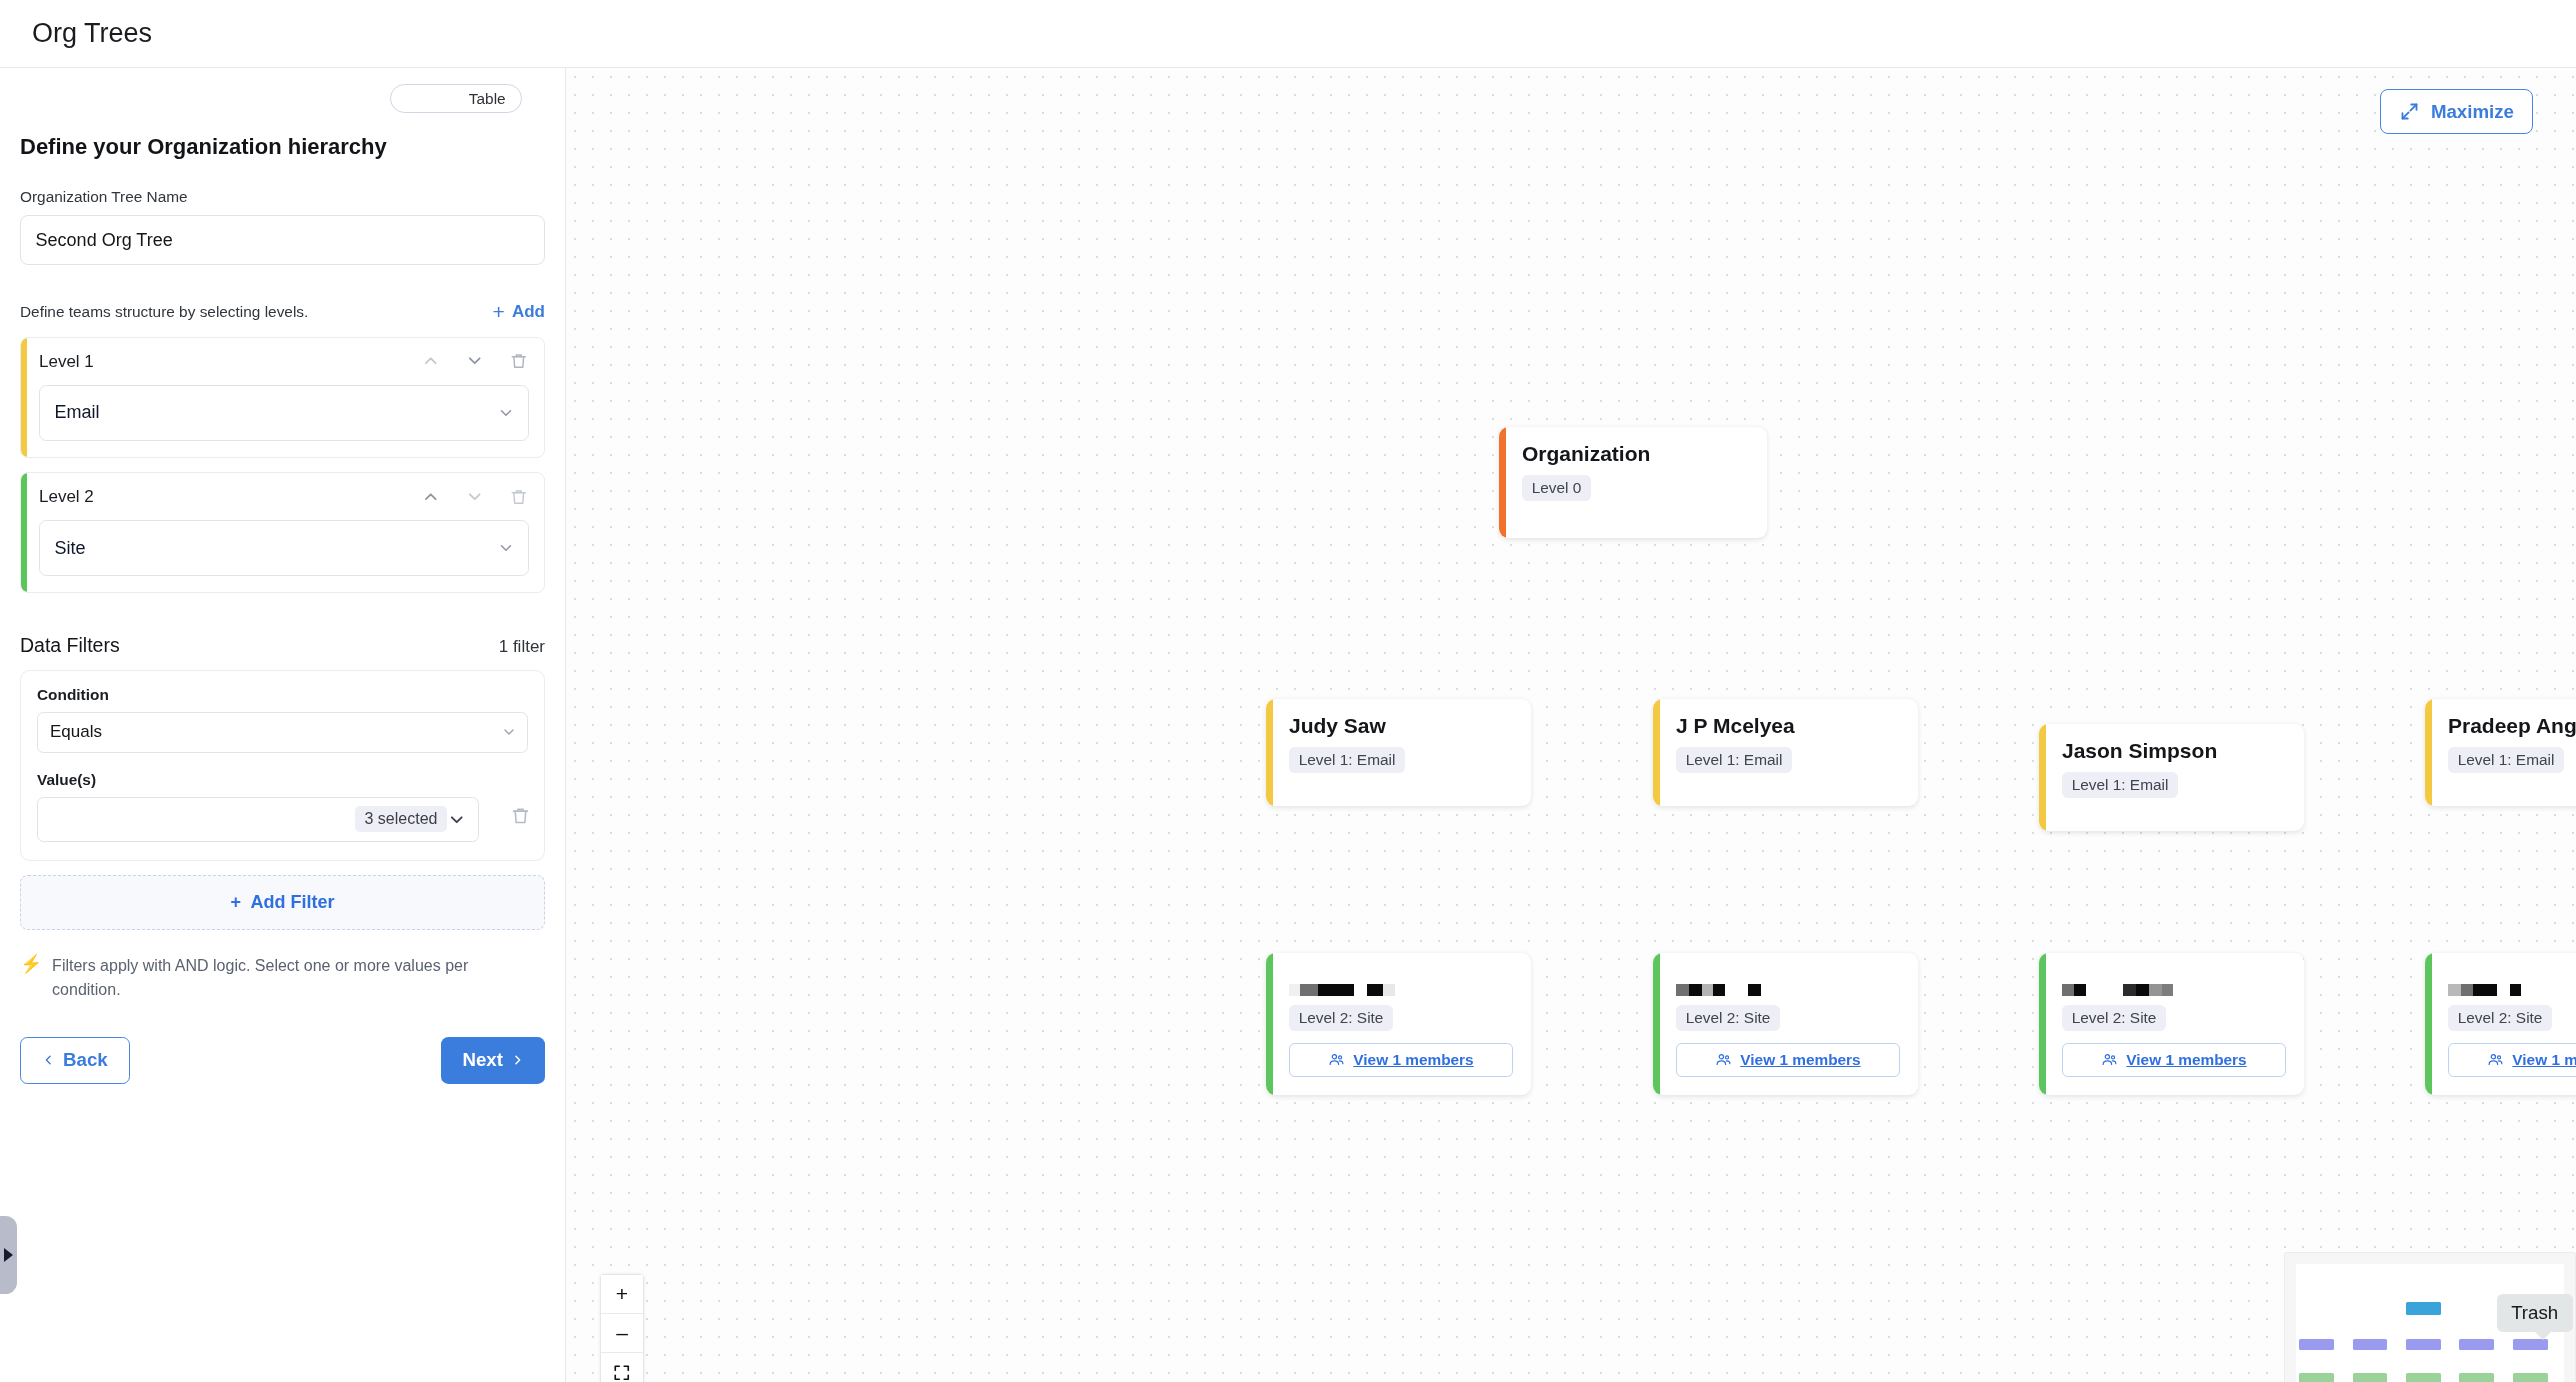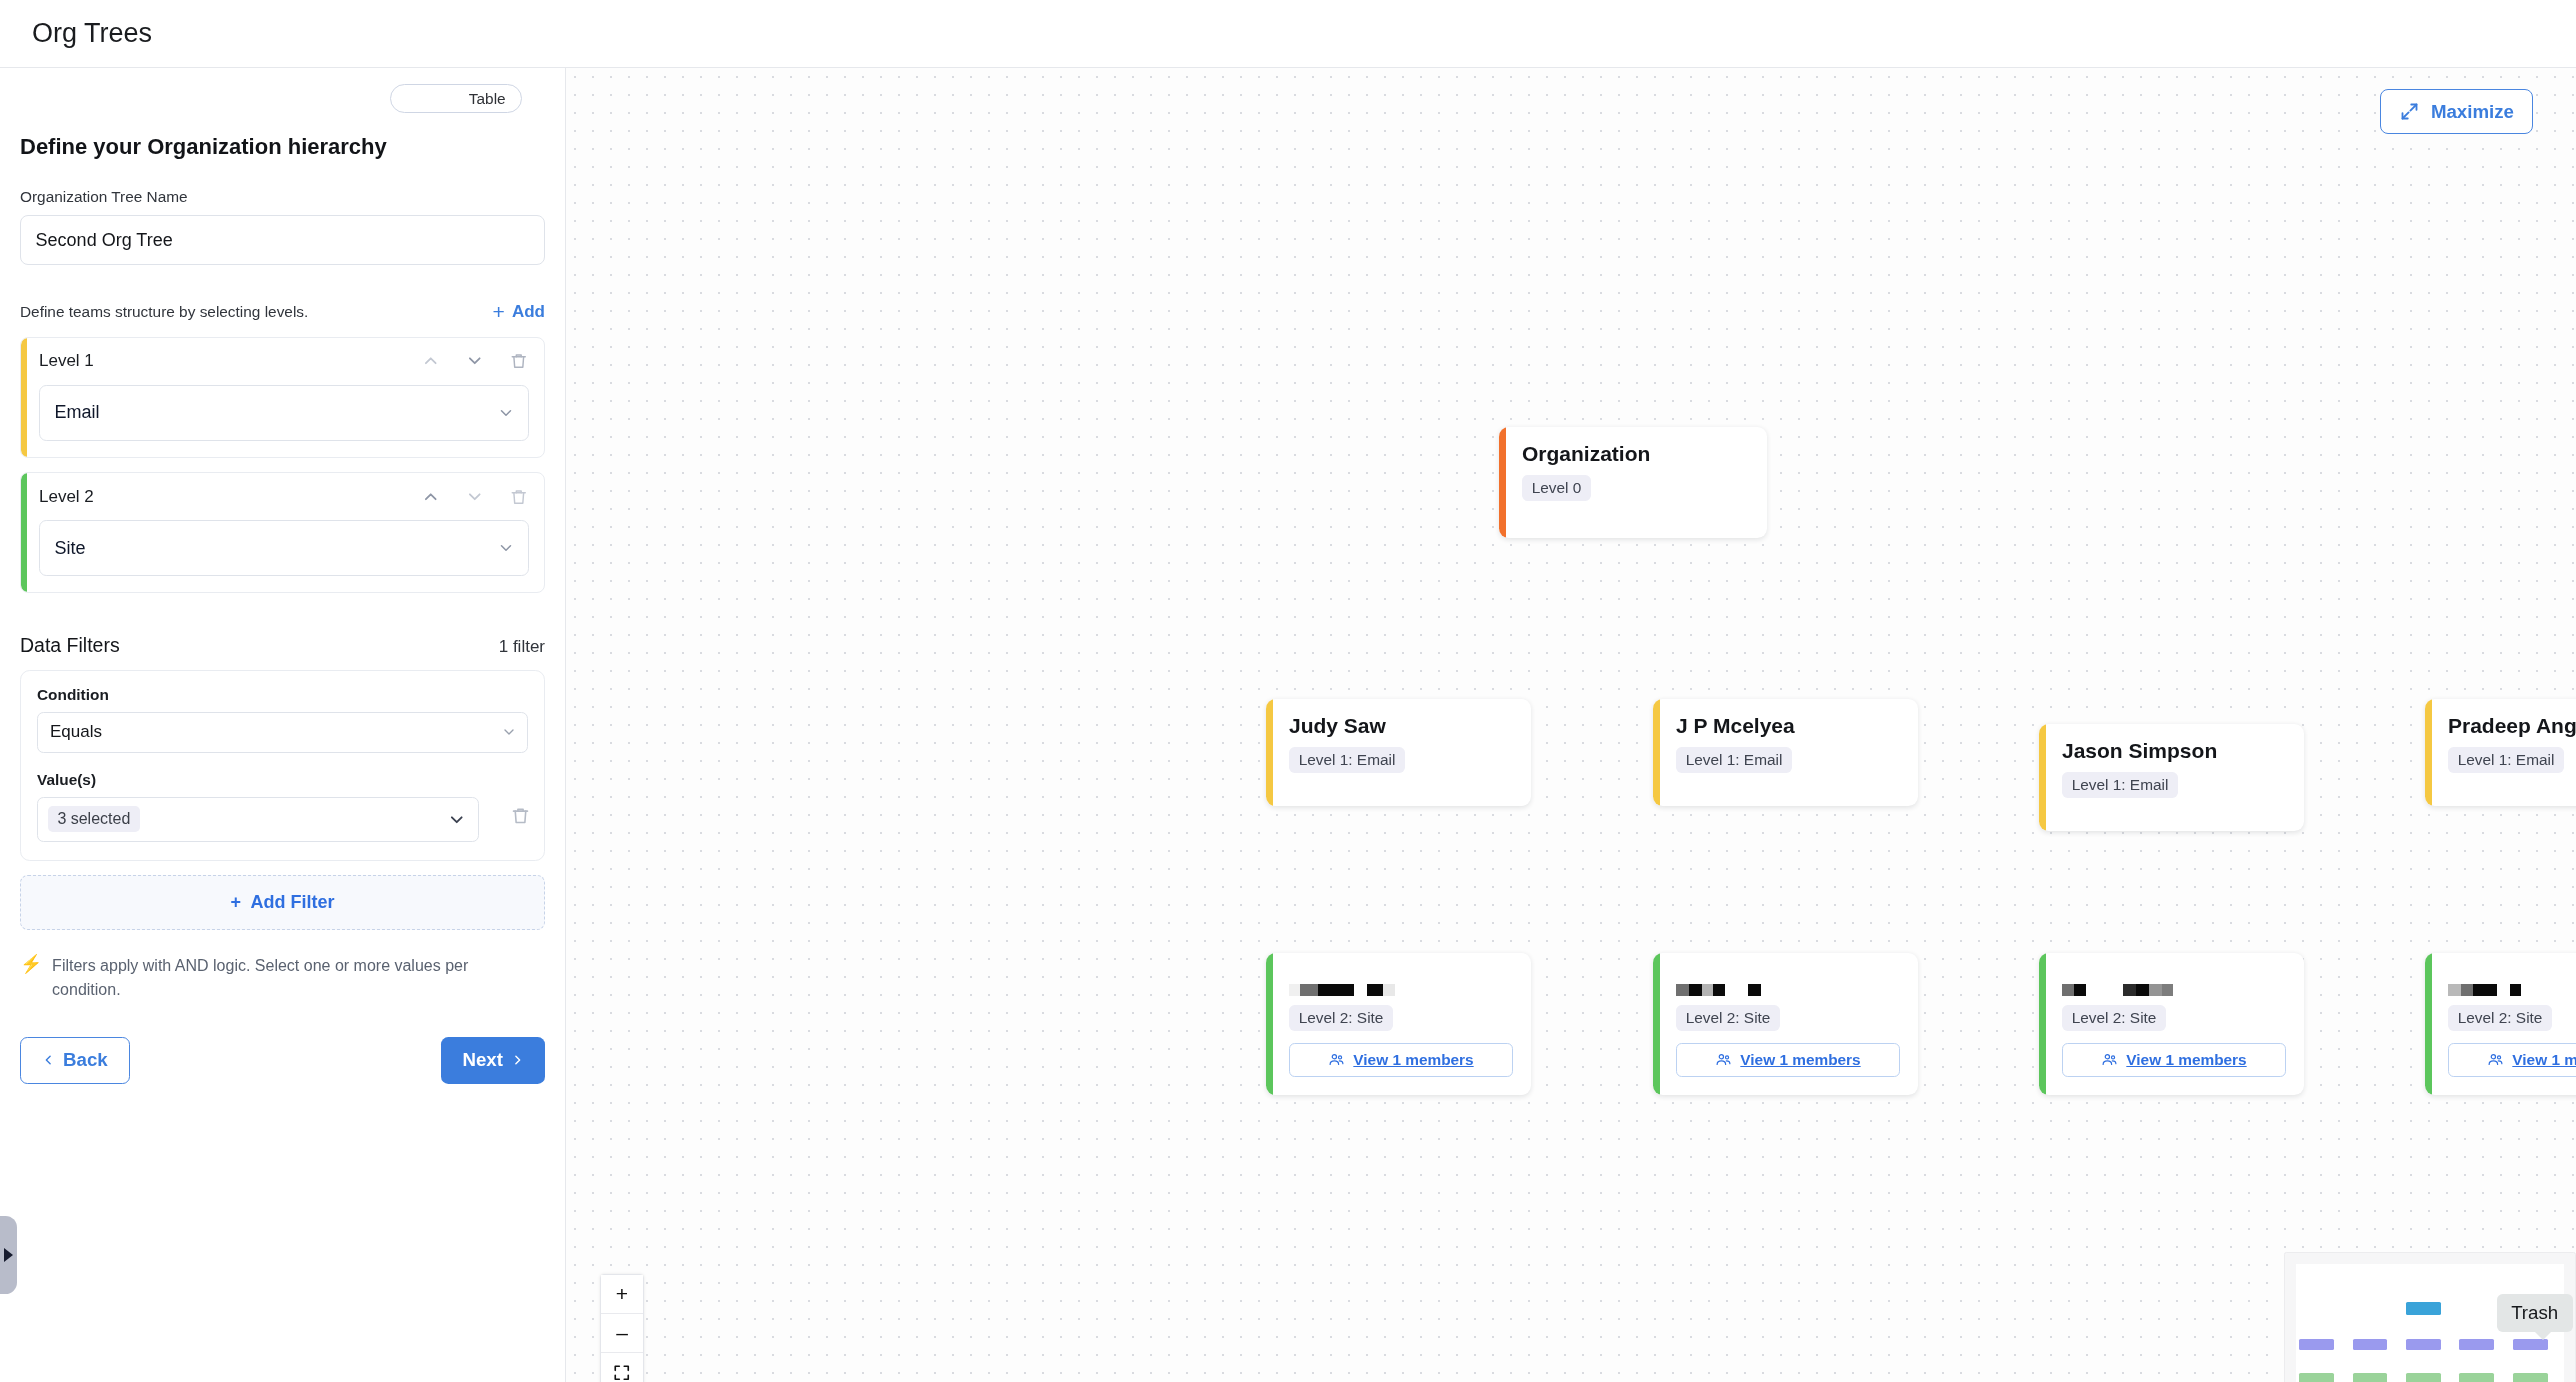--- a/index.html
+++ b/index.html
@@ -71,21 +71,21 @@
 
   .level-card {
     position: relative; margin-top: 14.6px;
     border: 0.8px solid #e9ecf1; border-radius: 8px;
     background: #fff; padding: 13px 14.6px 16px 18px;
     overflow: hidden;
   }
   .level-card .stripe {
     position: absolute; left: 0; top: 0; bottom: 0; width: 5.7px; border-radius: 8px 0 0 8px;
   }
-  .level-row { display: flex; align-items: center; justify-content: space-between; }
+  .level-row { display: flex; align-items: flex-end; justify-content: space-between; }
   .level-name { font-size: 17px; color: #1a1d22; }
   .level-actions { display: flex; align-items: center; gap: 23px; }
   .icon-btn {
     background: none; border: none; cursor: pointer; padding: 0;
     width: 21px; height: 21px; display: flex; align-items: center; justify-content: center;
   }
   .icon-btn svg { display: block; }
   .select-box {
     margin-top: 13px; width: 100%; height: 56px;
     border: 0.8px solid #dfe3ea; border-radius: 7.3px;
@@ -110,21 +110,21 @@
   .filter-col { flex: 1; }
   .small-label { font-size: 15.4px; color: #1a1d22; font-weight: 700; }
   .mini-select {
     margin-top: 8px; height: 41px; border: 0.8px solid #dfe3ea; border-radius: 6.5px;
     display: flex; align-items: center; justify-content: space-between;
     padding: 0 9.7px 0 12px; font-size: 17px; color: #14161a; background: #fff; cursor: pointer;
   }
   .value-label { font-size: 15.4px; color: #1a1d22; font-weight: 700; margin-top: 18px; display:block; }
   .value-select {
     margin-top: 8px; height: 45px; border: 0.8px solid #dfe3ea; border-radius: 6.5px;
-    display: flex; align-items: center; justify-content: space-between;
+    display: flex; align-items: center; justify-content: flex-end;
     padding: 0 11.4px 0 9.7px; background: #fff; cursor: pointer; width: 442px;
   }
   .chip {
     background: #eeeef6; color: #3b3f48; border-radius: 4.9px;
     padding: 4px 9.7px; font-size: 16px;
   }
   .filter-trash { position: absolute; right: 13px; top: 134px; }
 
   .add-filter {
     margin-top: 14.6px; width: 100%; height: 55px;

